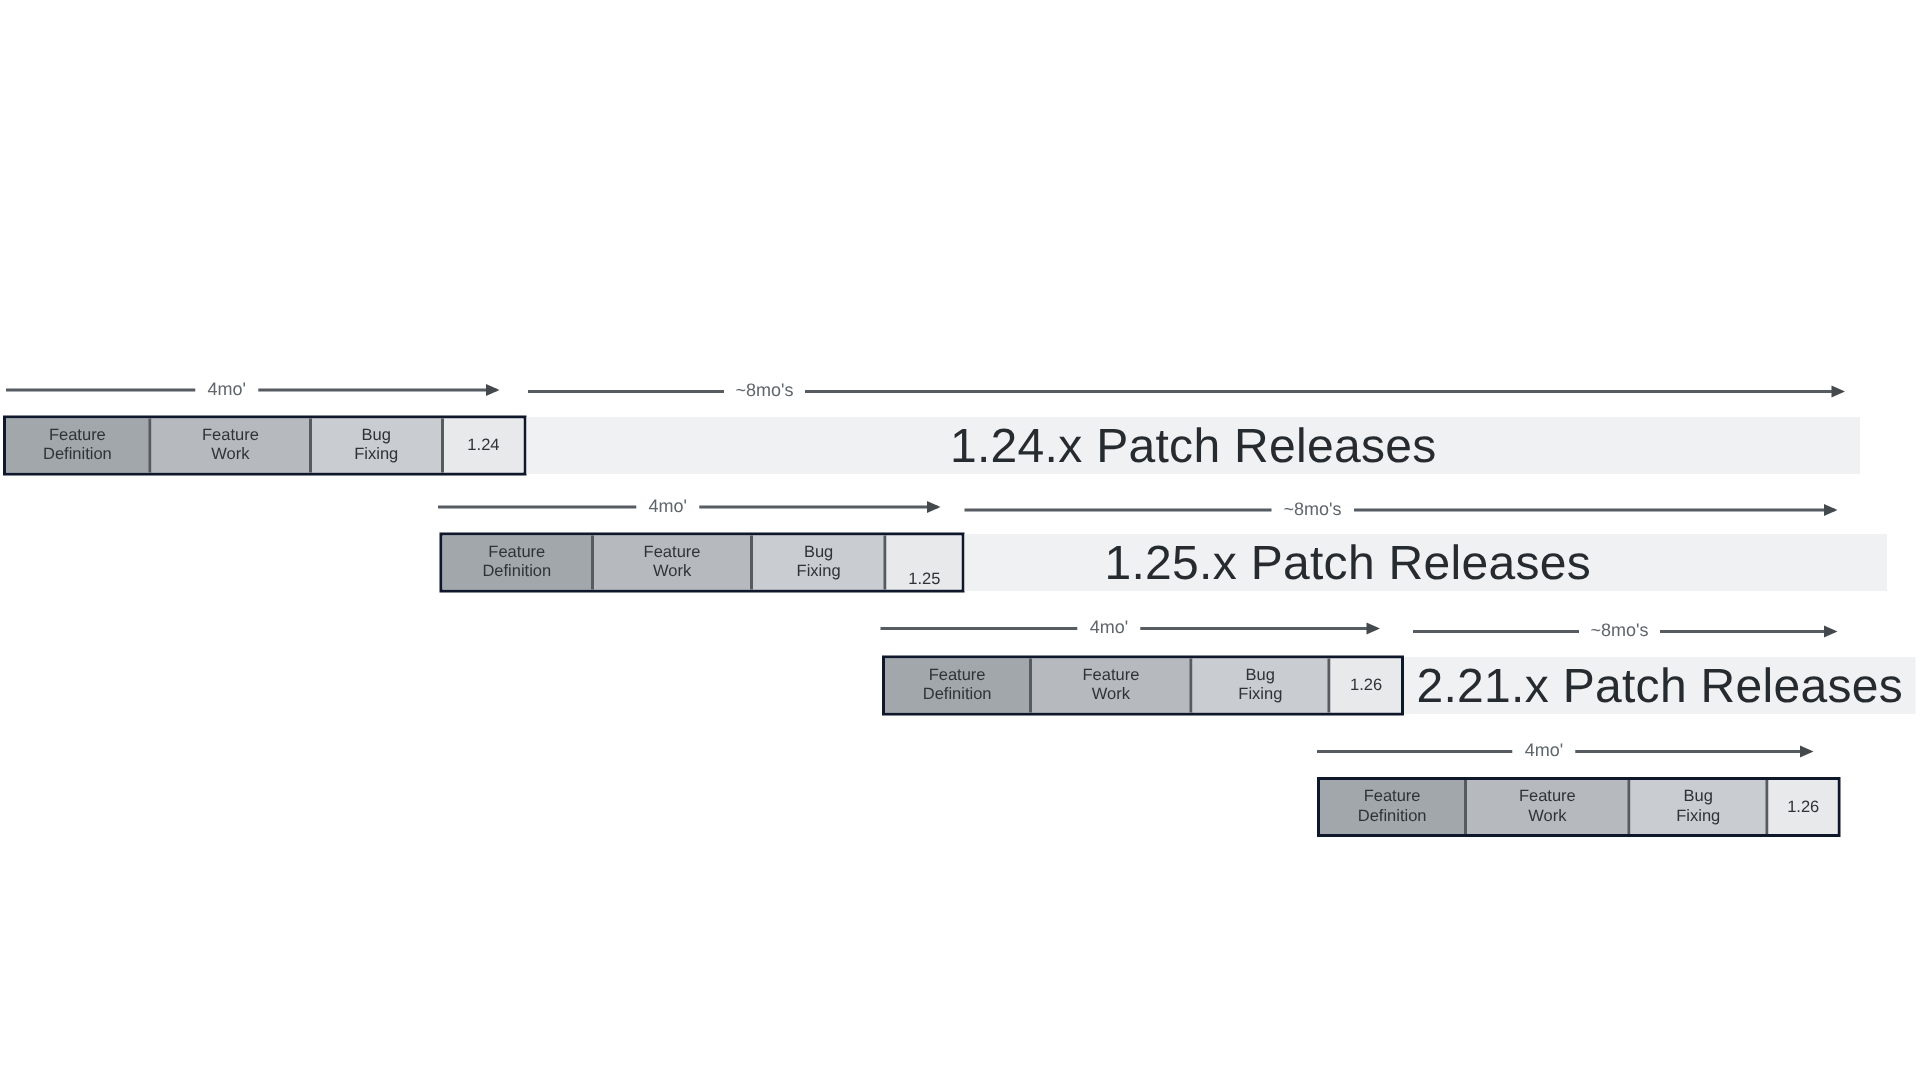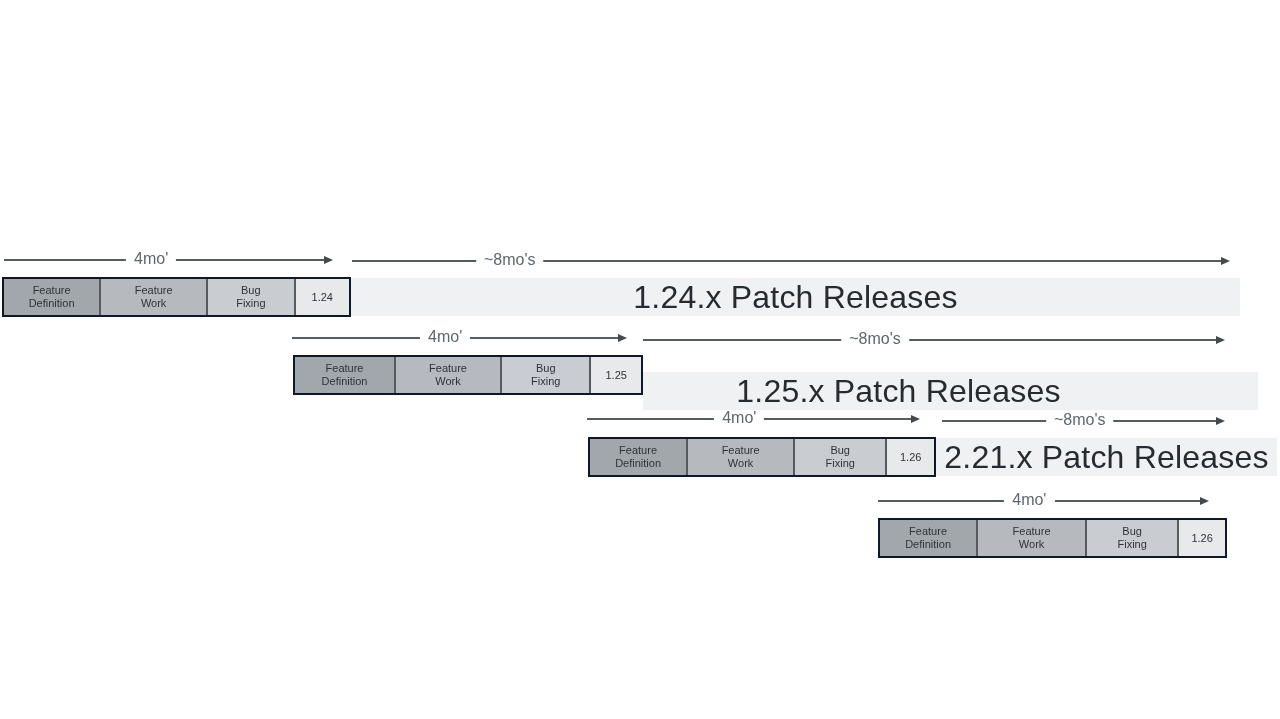--- a/index.html
+++ b/index.html
@@ -9,21 +9,21 @@
   }
   
   .arrow{position:absolute;height:2px;}
   .arrow .line{height:0;border-top:2px solid #565c62;}
   .arrow .head{
     position:absolute;right:-2px;top:-3px;width:0;height:0;
     border-left:9px solid #44494e;border-top:4px solid transparent;border-bottom:4px solid transparent;
   }
   .arrow .lbl{
     position:absolute;top:-8px;transform:translateX(-50%);
-    background:#ffffff;padding:0 8px;font-size:16px;line-height:16px;
+    background:#ffffff;padding:0 8px;font-size:12px;line-height:16px;
     color:#5f666c;white-space:nowrap;
   }
   
   .devbar{
     position:absolute;display:flex;height:40px;box-sizing:border-box;
     border:2px solid #0f172a;background:#ffffff;
   }
   .seg{
     display:flex;align-items:center;justify-content:center;box-sizing:border-box;
     border-right:2px solid #565b60;text-align:center;
@@ -101,25 +101,25 @@
 Definition</span>
       </div>
       <div class="seg fw" style="flex:107 0 0;">
         <span class="seg-label">Feature
 Work</span>
       </div>
       <div class="seg bf" style="flex:90 0 0;">
         <span class="seg-label">Bug
 Fixing</span>
       </div>
-      <div class="seg ver" style="flex:51 0 0;">
+      <div class="seg ver" style="flex:51 0 0;align-items:flex-end;">
         <span class="seg-label">1.25</span>
       </div>
     </div>
-    <div class="patchbar" style="left:643px;top:372px;width:615px;">
+    <div class="patchbar" style="left:643px;top:356px;width:615px;">
       <span class="ptxt" style="position:relative;left:-52px;">1.25.x Patch Releases</span>
     </div>
   </div>
 
   <div>
     <div class="arrow" style="left:587px;top:418px;width:331px;">
       <div class="line"></div>
       <div class="head"></div>
       <span class="lbl" style="left:46%;">4mo'</span>
     </div>

